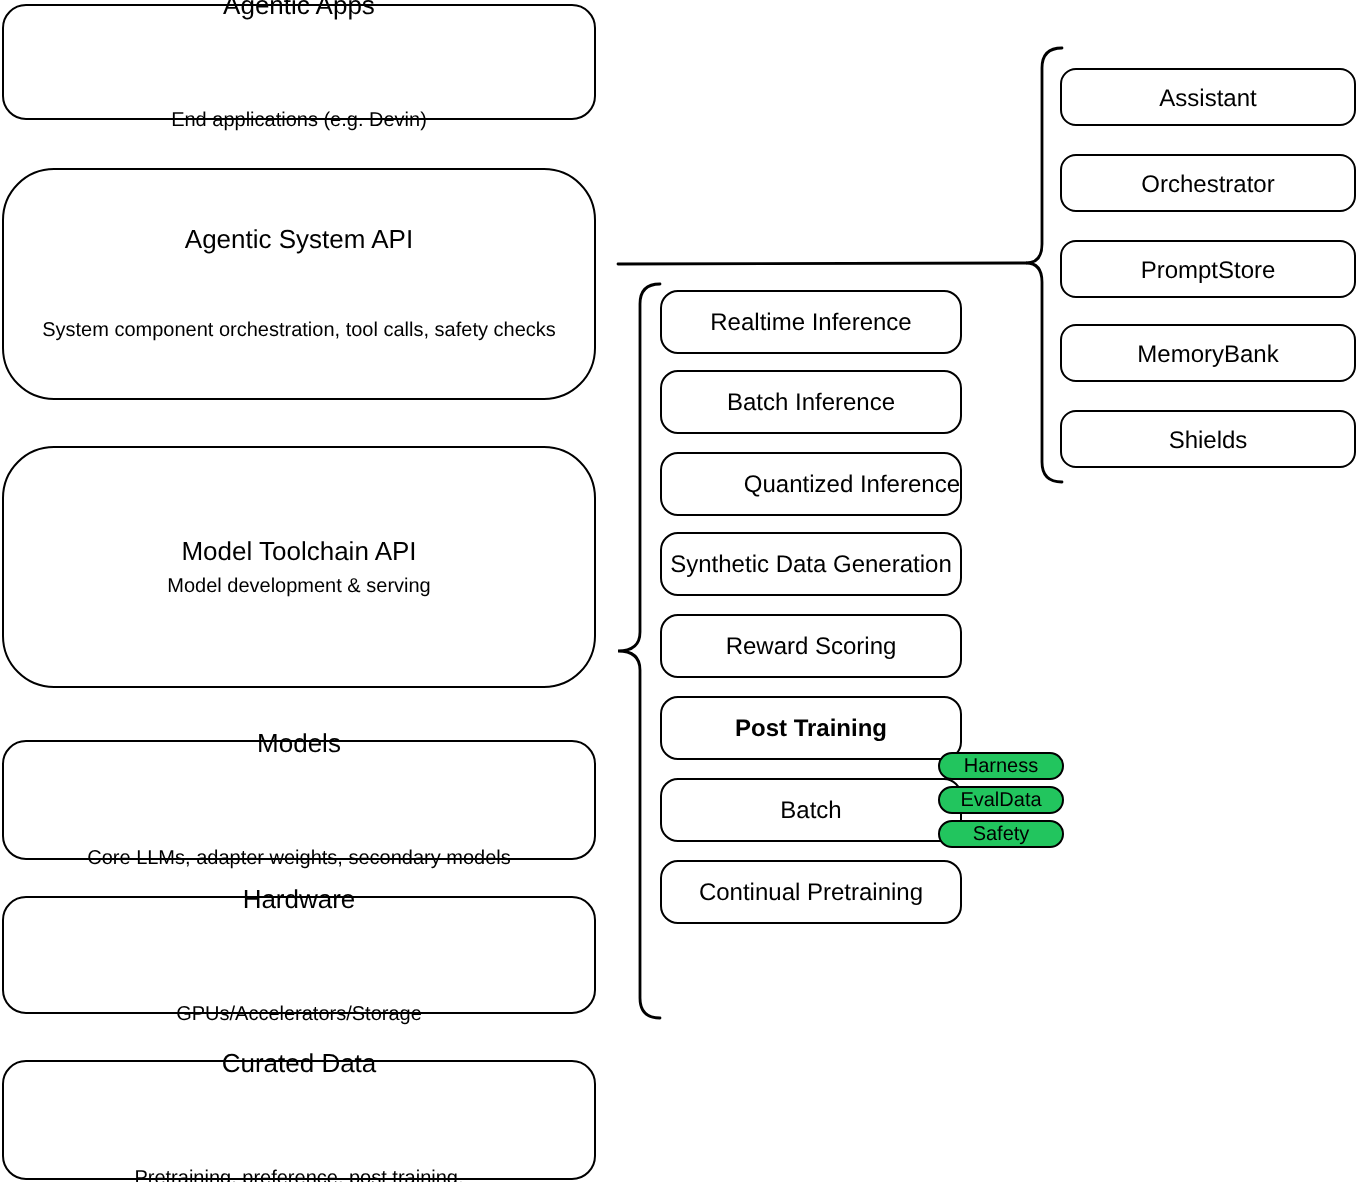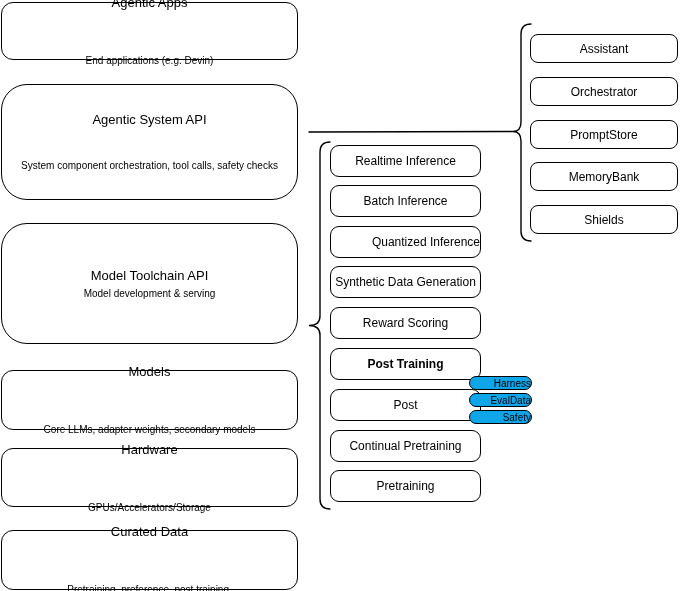--- a/index.html
+++ b/index.html
@@ -60,24 +60,24 @@
     border-radius: 8px;
   }
   .tag {
     position: absolute;
     left: 469px;
     width: 63px;
     height: 14px;
     box-sizing: border-box;
     border: 1.3px solid #000000;
     border-radius: 999px;
-    background: #0ea5e9;
+    background: #22c55e;
     display: flex;
     align-items: center;
-    justify-content: flex-end;
+    justify-content: center;
     z-index: 5;
   }
   .tag .label {
     font-size: 10px;
     line-height: 11px;
     white-space: nowrap;
   }
 </style>
 </head>
 <body>
@@ -135,27 +135,24 @@
   <div class="node mid-node" style="top:266px;">
     <span class="label">Synthetic Data Generation</span>
   </div>
   <div class="node mid-node" style="top:307px;">
     <span class="label">Reward Scoring</span>
   </div>
   <div class="node mid-node" style="top:348px;font-weight:bold;">
     <span class="label">Post Training</span>
   </div>
   <div class="node mid-node" style="top:389px;">
-    <span class="label">Post</span>
+    <span class="label">Batch</span>
   </div>
   <div class="node mid-node" style="top:430px;">
     <span class="label">Continual Pretraining</span>
-  </div>
-  <div class="node mid-node" style="top:470px;">
-    <span class="label">Pretraining</span>
   </div>
 
   <div class="tag" style="top:376px;">
     <span class="label">Harness</span>
   </div>
   <div class="tag" style="top:393px;">
     <span class="label">EvalData</span>
   </div>
   <div class="tag" style="top:410px;">
     <span class="label">Safety</span>

